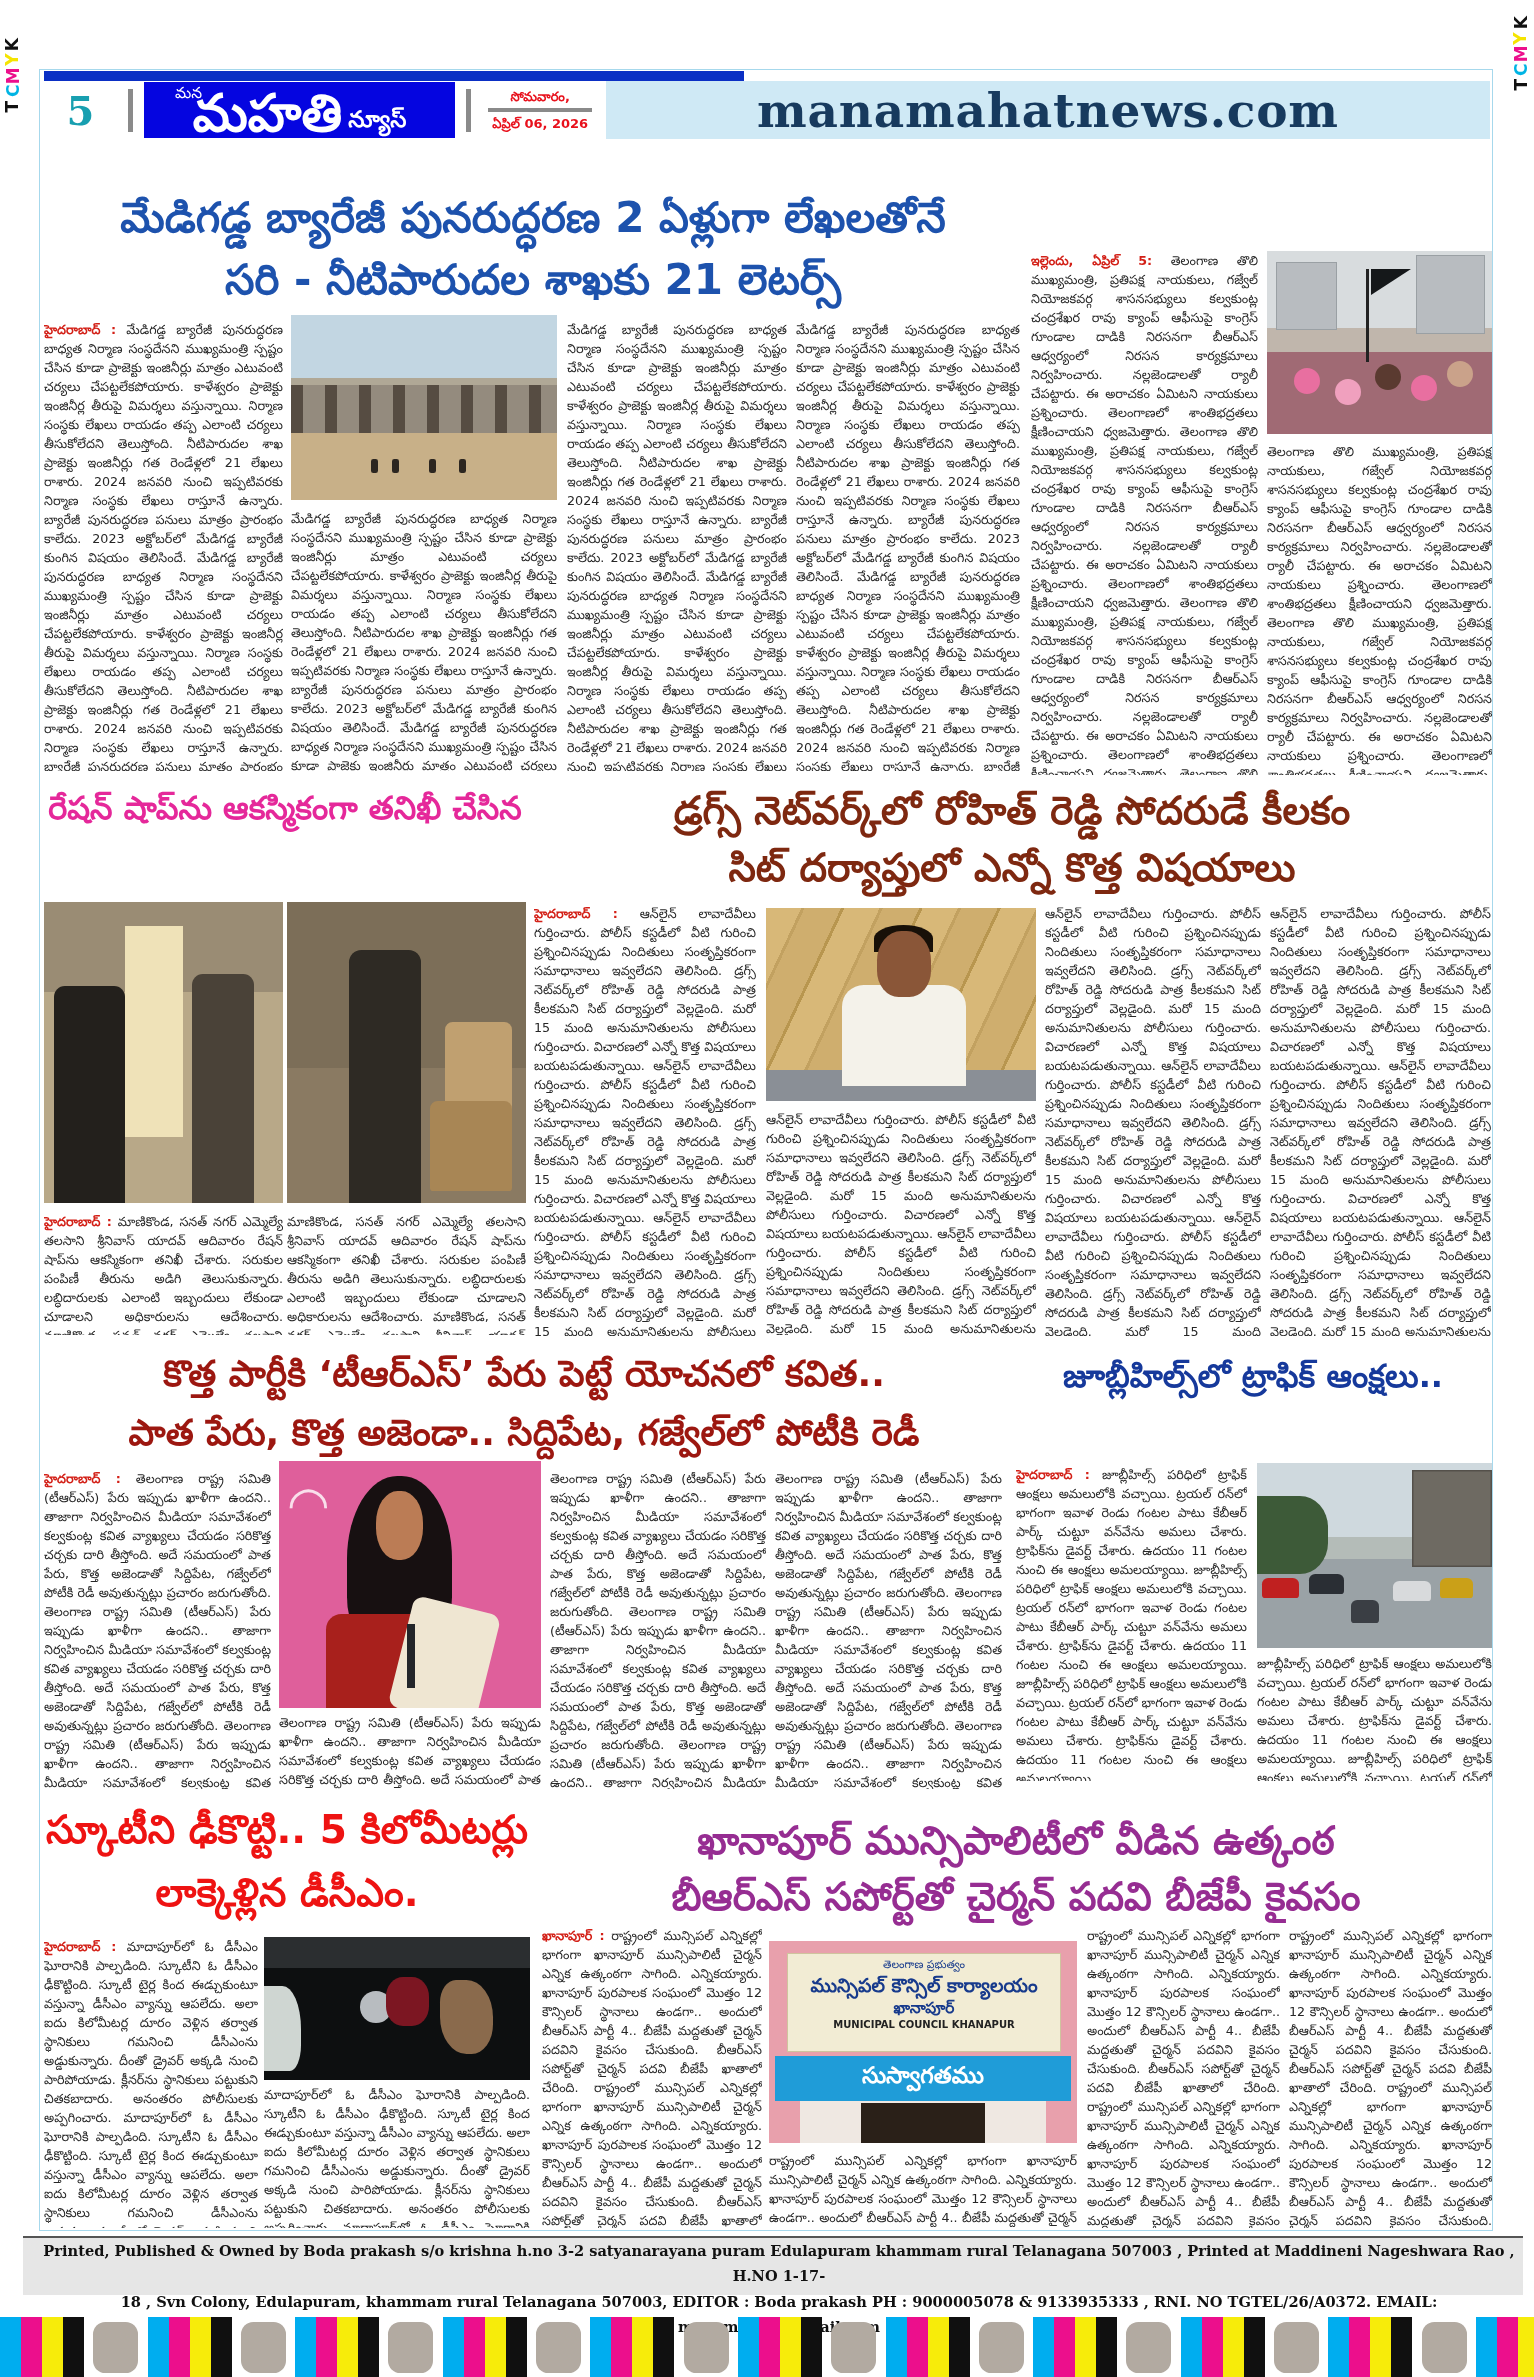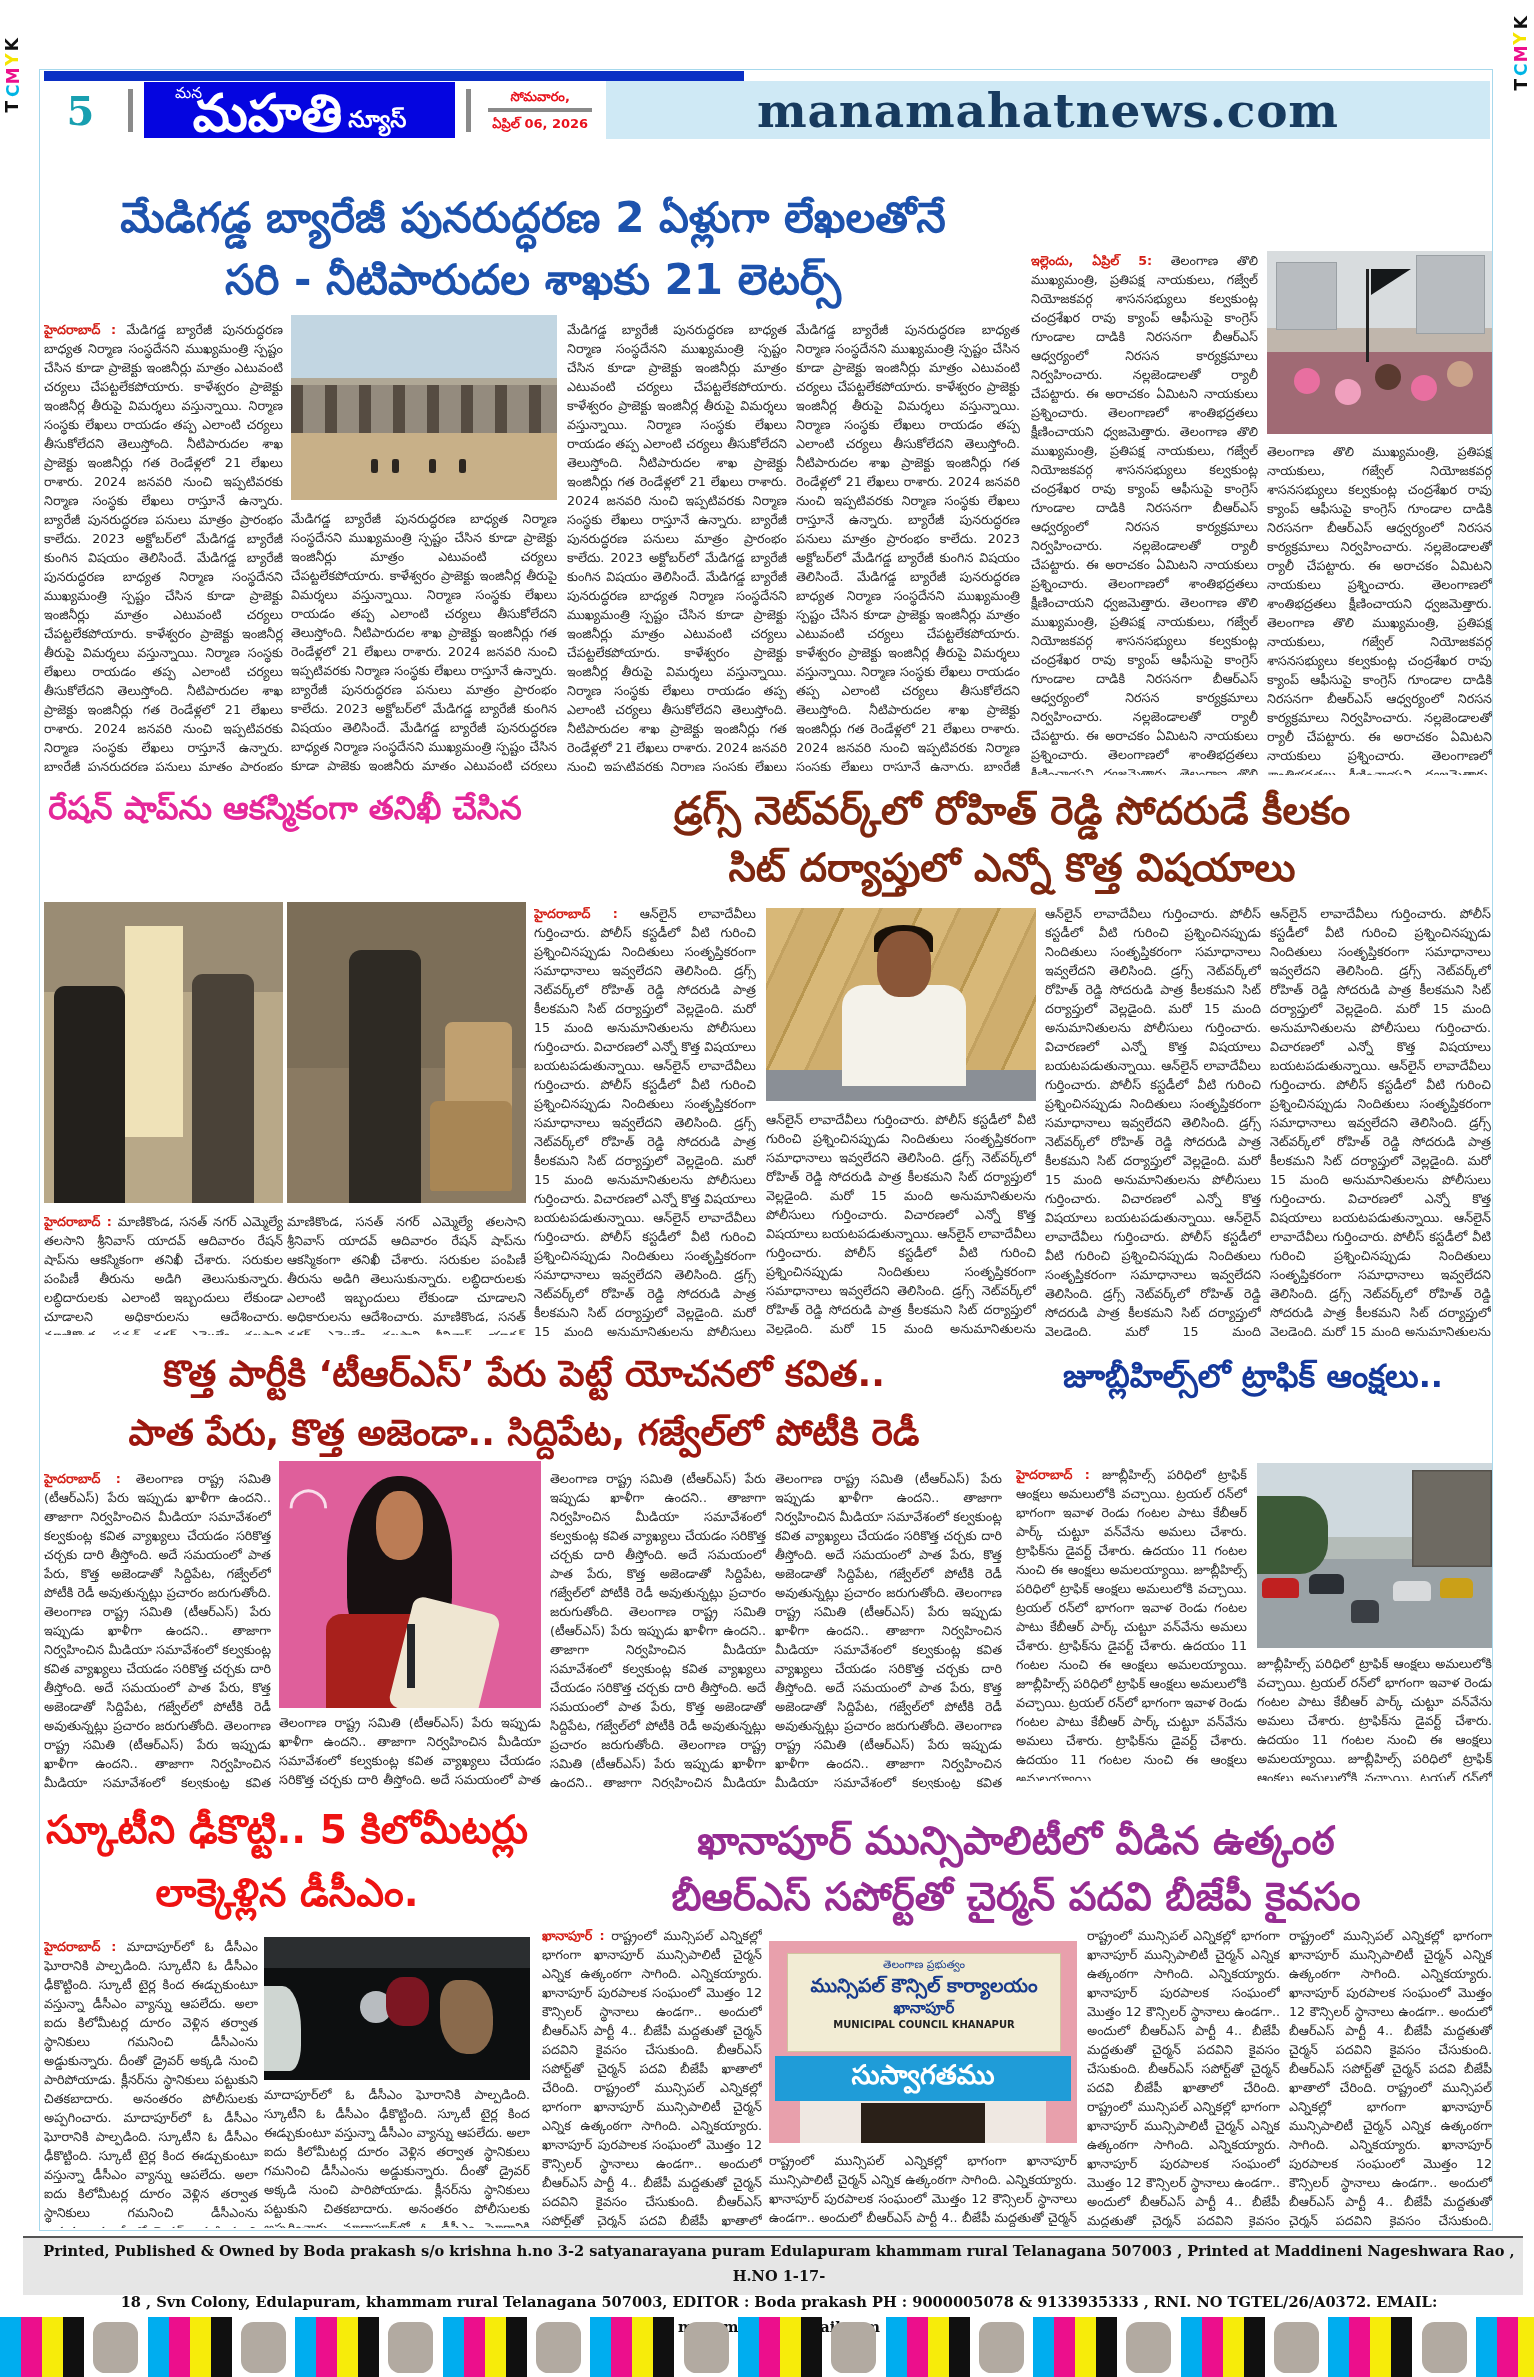--- a/index.html
+++ b/index.html
@@ -84,21 +84,21 @@
   .ph-crash .gravel{right:14%;top:30%;width:20%;height:52%;background:#8a6a4c;border-radius:30% 50% 40% 50%;}
   .ph-crash .bush{left:0;top:34%;width:14%;height:60%;background:#cfd6d2;border-radius:0 50% 30% 0;}
   .ph-khanapur{background:#e8a0ac;}
   .ph-khanapur .sign{left:6%;top:6%;width:88%;height:48%;background:#f2ecd4;border:1.5px solid #cfc49e;
      text-align:center;color:#173a8c;overflow:hidden;}
   .ph-khanapur .sign .s1{font-size:10.8px;line-height:15.4px;margin-top:3.1px;}
   .ph-khanapur .sign .s2{font-size:19px;font-weight:bold;line-height:25px;}
   .ph-khanapur .sign .s3{font-size:15.4px;font-weight:bold;line-height:20px;}
   .ph-khanapur .sign .s4{font-size:10px;font-weight:bold;line-height:14px;color:#222;}
   .ph-khanapur .canopy{left:2%;top:57%;width:96%;height:22%;background:#1f9cd8;display:flex;
-     align-items:center;justify-content:center;color:#fff;font-weight:bold;font-size:27px;}
+     align-items:center;justify-content:center;color:#fff;font-weight:bold;font-size:23px;}
   .ph-khanapur .doorwall{left:10%;top:79%;width:80%;height:21%;background:#efe8e2;}
   .ph-khanapur .door{left:30%;top:80%;width:40%;height:20%;background:#2a2018;}
   
   .pfoot{position:absolute;left:23px;top:2236px;width:1488px;height:57px;background:#e6e6e6;
          border-top:2.3px solid #555;text-align:center;color:#111;font-weight:bold;
          font-family:"DejaVu Serif","Liberation Serif",serif;font-size:14.6px;line-height:25.4px;padding-left:12px;}
   .cbar{position:absolute;left:0;top:2317px;width:1534px;height:61px;display:flex;
         align-items:center;overflow:hidden;}
   .sw{width:21px;height:61px;flex:0 0 auto;}
   .blob{width:45px;height:51px;border-radius:12.3px;margin:0 9.3px;flex:0 0 auto;}

